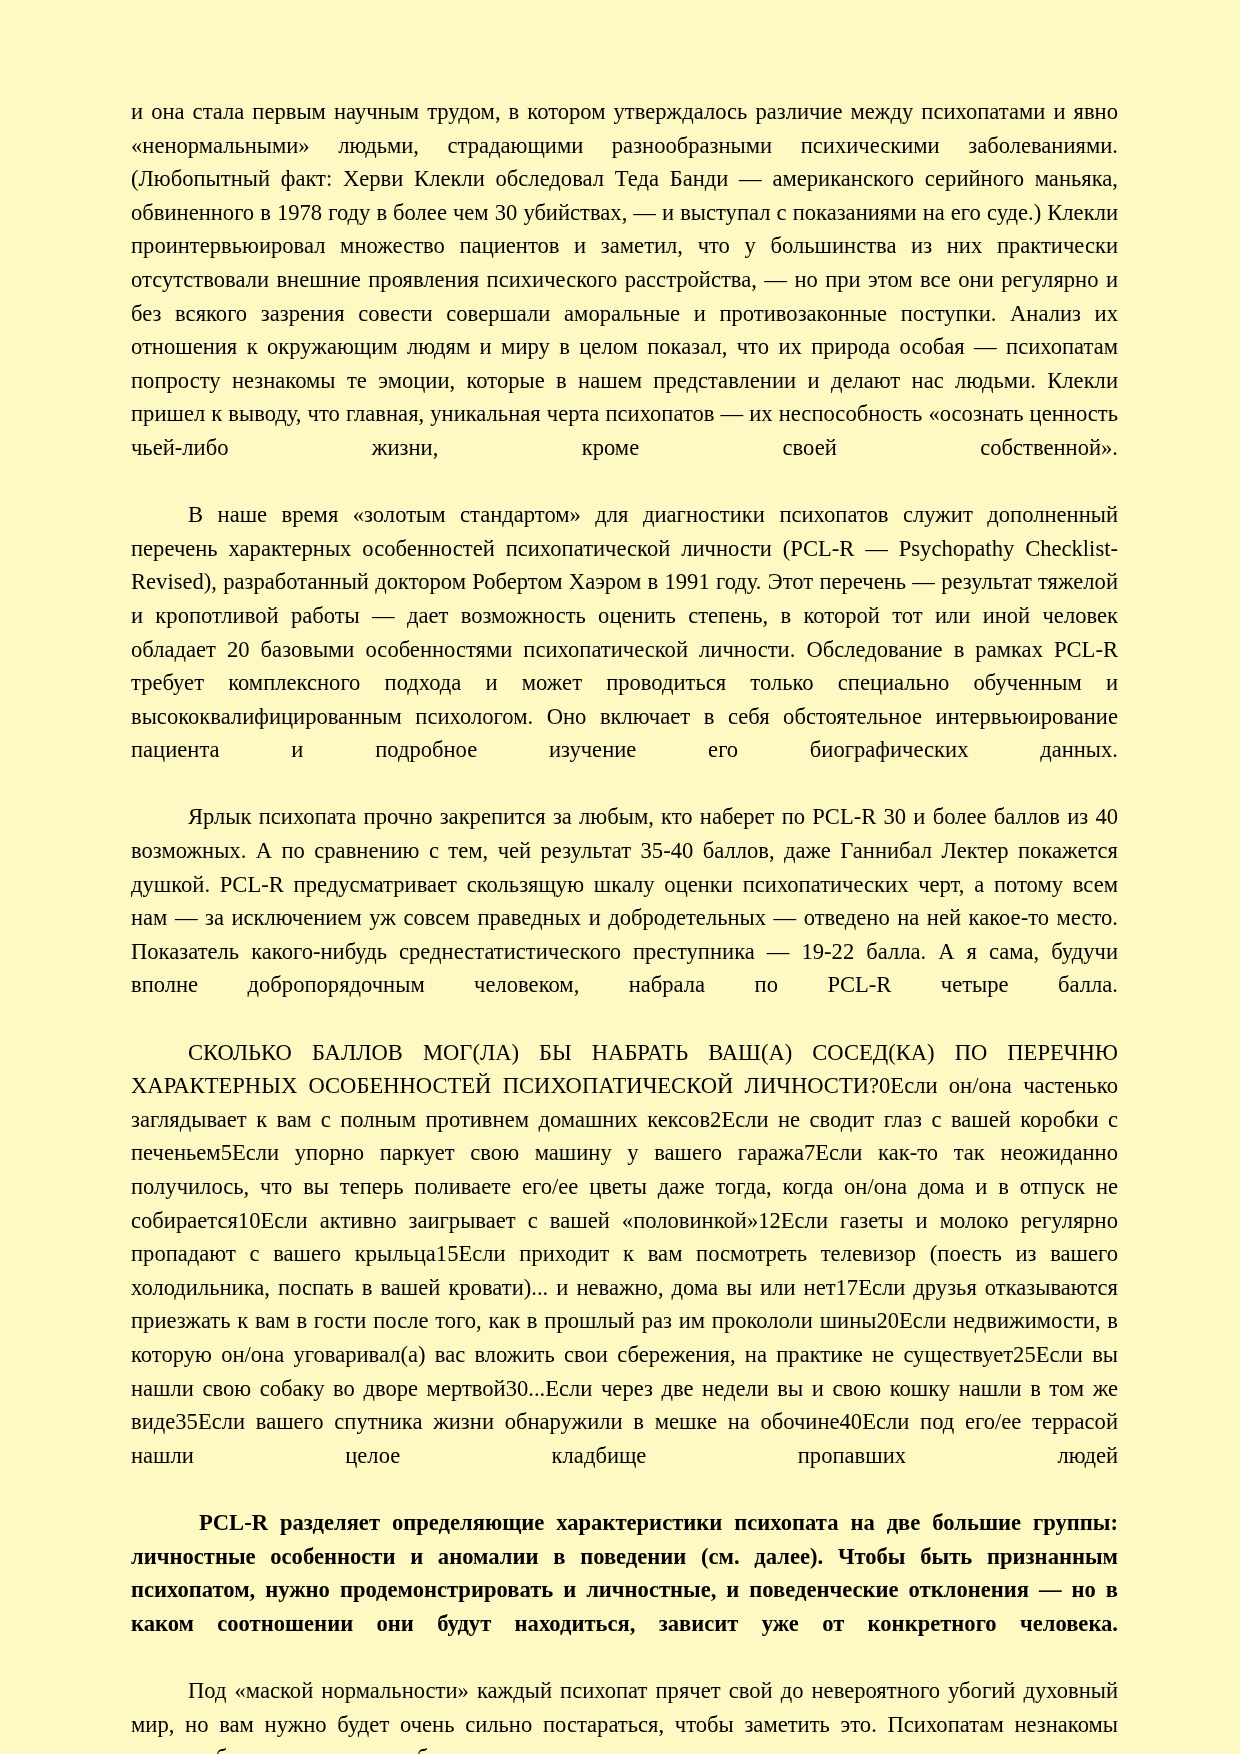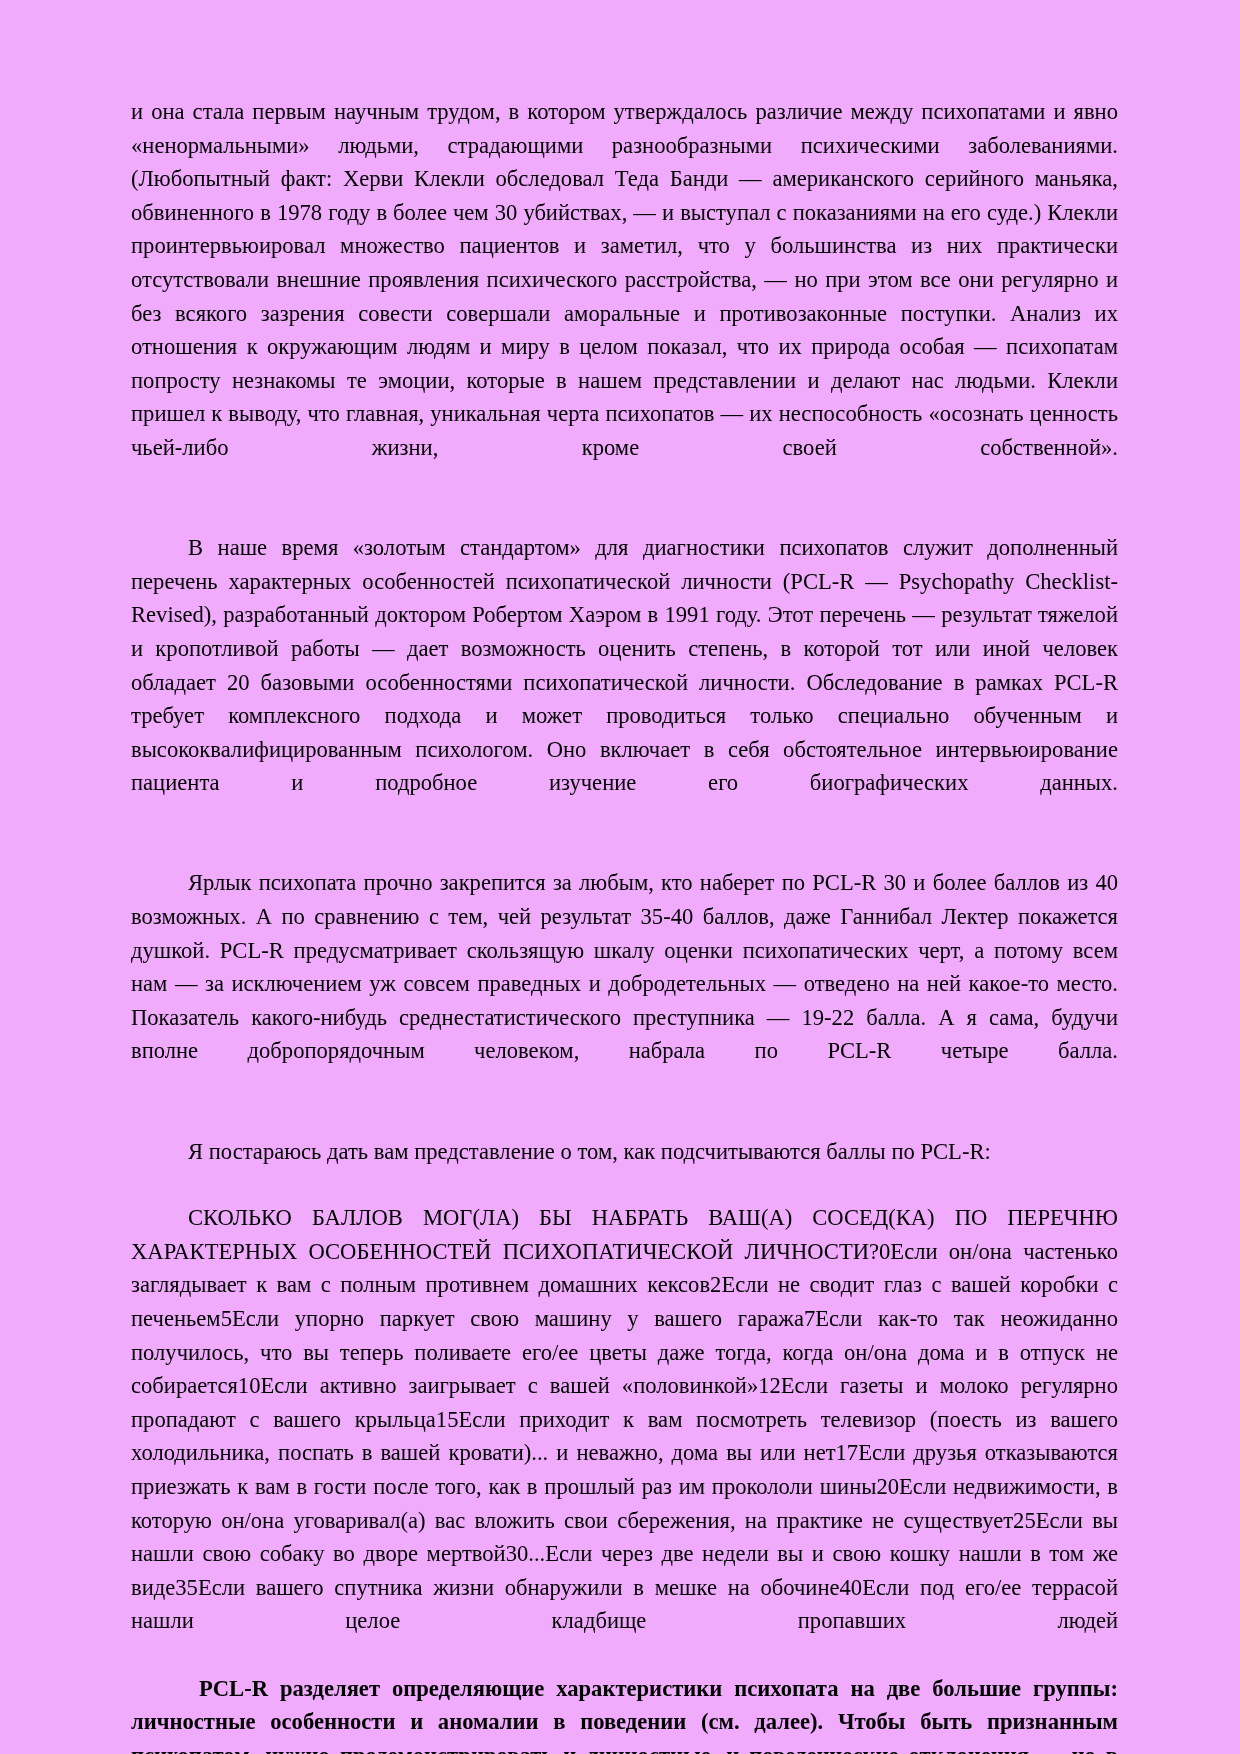--- a/index.html
+++ b/index.html
@@ -13,37 +13,36 @@
     font-family: "Liberation Serif", "DejaVu Serif", serif;
     color: #000000;
     -webkit-font-smoothing: antialiased;
   }
   .page {
     position: relative;
     width: 1240px;
     height: 1754px;
     box-sizing: border-box;
     padding: 95px 122px 0 131px;
-    background: #f0abfc;
+    background: #fef9c3;
   }
   .doc-body {
     font-size: 22.6px;
     line-height: 33.6px;
     text-align: justify;
     text-justify: inter-word;
     hyphens: none;
   }
   p.para {
     margin: 0;
     text-align: justify;
     text-indent: 0;
   }
   p.para.indent {
     text-indent: 57px;
-    margin-top: 33px;
   }
   p.para.indent-wide {
     text-indent: 68px;
     font-weight: bold;
   }
   
   p.para::after {
     content: "";
     display: inline-block;
     width: 100%;
@@ -63,21 +62,20 @@
 
 <div class="page">
   <div class="doc-body">
 
     <p class="para">и она стала первым научным трудом, в котором утверждалось различие между психопатами и явно «ненормальными» людьми, страдающими разнообразными психическими заболеваниями. (Любопытный факт: Херви Клекли обследовал Теда Банди — американского серийного маньяка, обвиненного в 1978 году в более чем 30 убийствах, — и выступал с показаниями на его суде.) Клекли проинтервьюировал множество пациентов и заметил, что у большинства из них практически отсутствовали внешние проявления психического расстройства, — но при этом все они регулярно и без всякого зазрения совести совершали аморальные и противозаконные поступки. Анализ их отношения к окружающим людям и миру в целом показал, что их природа особая — психопатам попросту незнакомы те эмоции, которые в нашем представлении и делают нас людьми. Клекли пришел к выводу, что главная, уникальная черта психопатов — их неспособность «осознать ценность чьей-либо жизни, кроме своей собственной».</p>
 
     <p class="para indent">В наше время «золотым стандартом» для диагностики психопатов служит дополненный перечень характерных особенностей психопатической личности (PCL-R — Psychopathy Checklist-Revised), разработанный доктором Робертом Хаэром в 1991 году. Этот перечень — результат тяжелой и кропотливой работы — дает возможность оценить степень, в которой тот или иной человек обладает 20 базовыми особенностями психопатической личности. Обследование в рамках PCL-R требует комплексного подхода и может проводиться только специально обученным и высококвалифицированным психологом. Оно включает в себя обстоятельное интервьюирование пациента и подробное изучение его биографических данных.</p>
 
     <p class="para indent">Ярлык психопата прочно закрепится за любым, кто наберет по PCL-R 30 и более баллов из 40 возможных. А по сравнению с тем, чей результат 35-40 баллов, даже Ганнибал Лектер покажется душкой. PCL-R предусматривает скользящую шкалу оценки психопатических черт, а потому всем нам — за исключением уж совсем праведных и добродетельных — отведено на ней какое-то место. Показатель какого-нибудь среднестатистического преступника — 19-22 балла. А я сама, будучи вполне добропорядочным человеком, набрала по PCL-R четыре балла.</p>
 
-    <p class="para indent nostretch">Я постараюсь дать вам представление о том, как подсчитываются баллы по PCL-R:</p>
 
     <p class="para indent quiz-block"><span class="bold-head">СКОЛЬКО БАЛЛОВ МОГ(ЛА) БЫ НАБРАТЬ ВАШ(А) СОСЕД(КА) ПО ПЕРЕЧНЮ ХАРАКТЕРНЫХ ОСОБЕННОСТЕЙ ПСИХОПАТИЧЕСКОЙ ЛИЧНОСТИ?</span><span>0Если он/она частенько заглядывает к вам с полным противнем домашних кексов2Если не сводит глаз с вашей коробки с печеньем5Если упорно паркует свою машину у вашего гаража7Если как-то так неожиданно получилось, что вы теперь поливаете его/ее цветы даже тогда, когда он/она дома и в отпуск не собирается10Если активно заигрывает с вашей «половинкой»12Если газеты и молоко регулярно пропадают с вашего крыльца15Если приходит к вам посмотреть телевизор (поесть из вашего холодильника, поспать в вашей кровати)... и неважно, дома вы или нет17Если друзья отказываются приезжать к вам в гости после того, как в прошлый раз им прокололи шины20Если недвижимости, в которую он/она уговаривал(а) вас вложить свои сбережения, на практике не существует25Если вы нашли свою собаку во дворе мертвой30...Если через две недели вы и свою кошку нашли в том же виде35Если вашего спутника жизни обнаружили в мешке на обочине40Если под его/ее террасой нашли целое кладбище пропавших людей</span></p>
 
     <p class="para indent-wide">PCL-R разделяет определяющие характеристики психопата на две большие группы: личностные особенности и аномалии в поведении (см. далее). Чтобы быть признанным психопатом, нужно продемонстрировать и личностные, и поведенческие отклонения — но в каком соотношении они будут находиться, зависит уже от конкретного человека.</p>
 
     <p class="para indent">Под «маской нормальности» каждый психопат прячет свой до невероятного убогий духовный мир, но вам нужно будет очень сильно постараться, чтобы заметить это. Психопатам незнакомы какие-либо тонкие или глубокие эмоциональные переживания, они могут испытывать только краткосрочные, примитивные чувства, связанные с их сиюминутными желаниями и потребностями. Именно поэтому они так равнодушны к</p>
 
   </div>
 </div>
 

